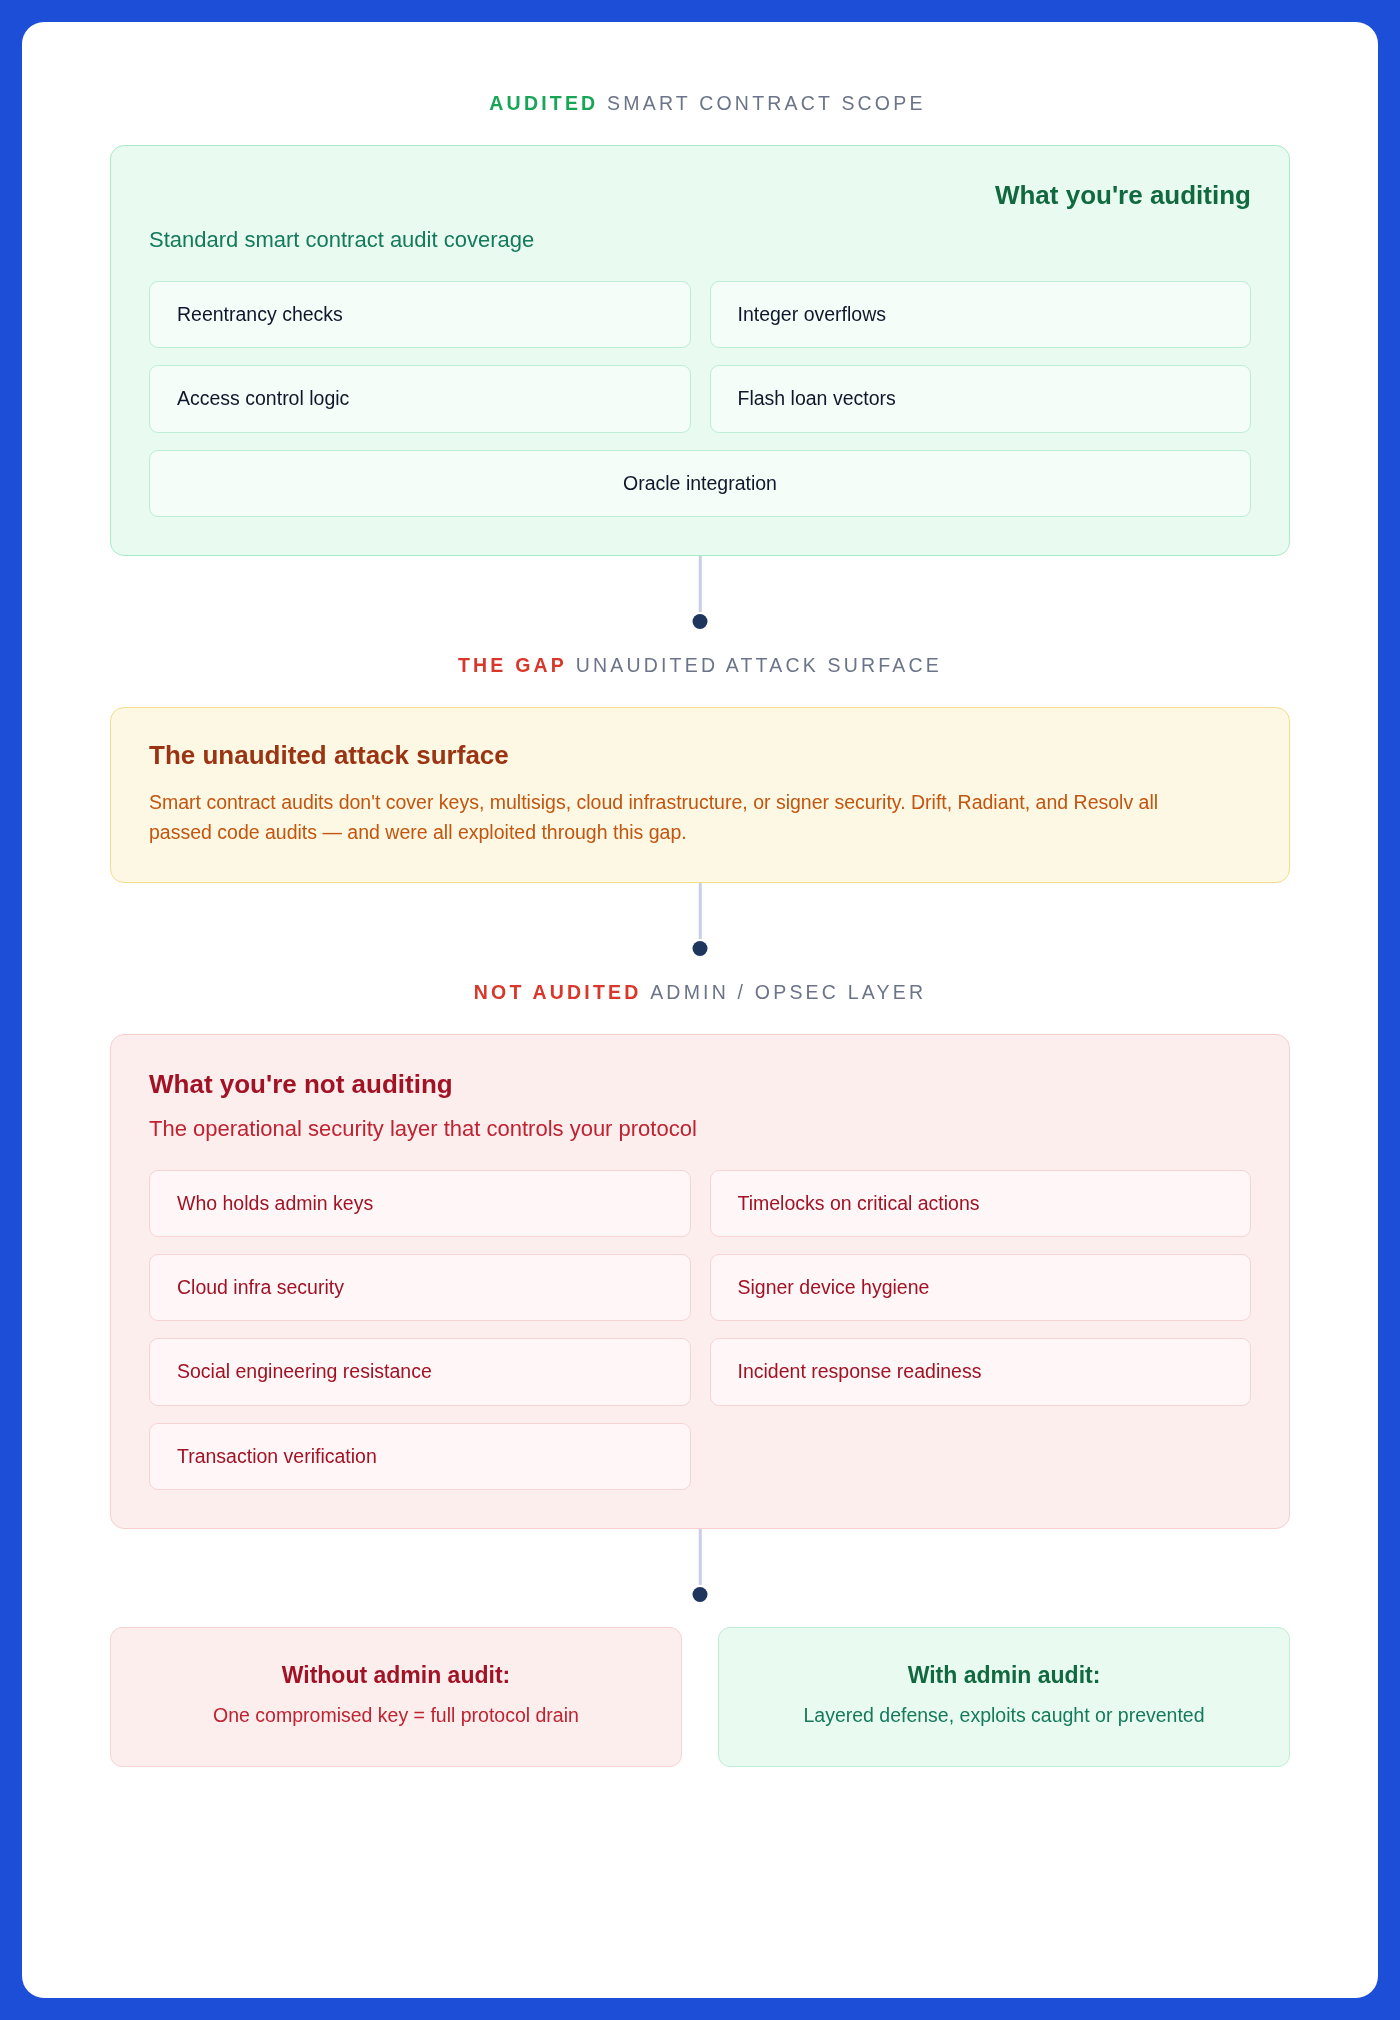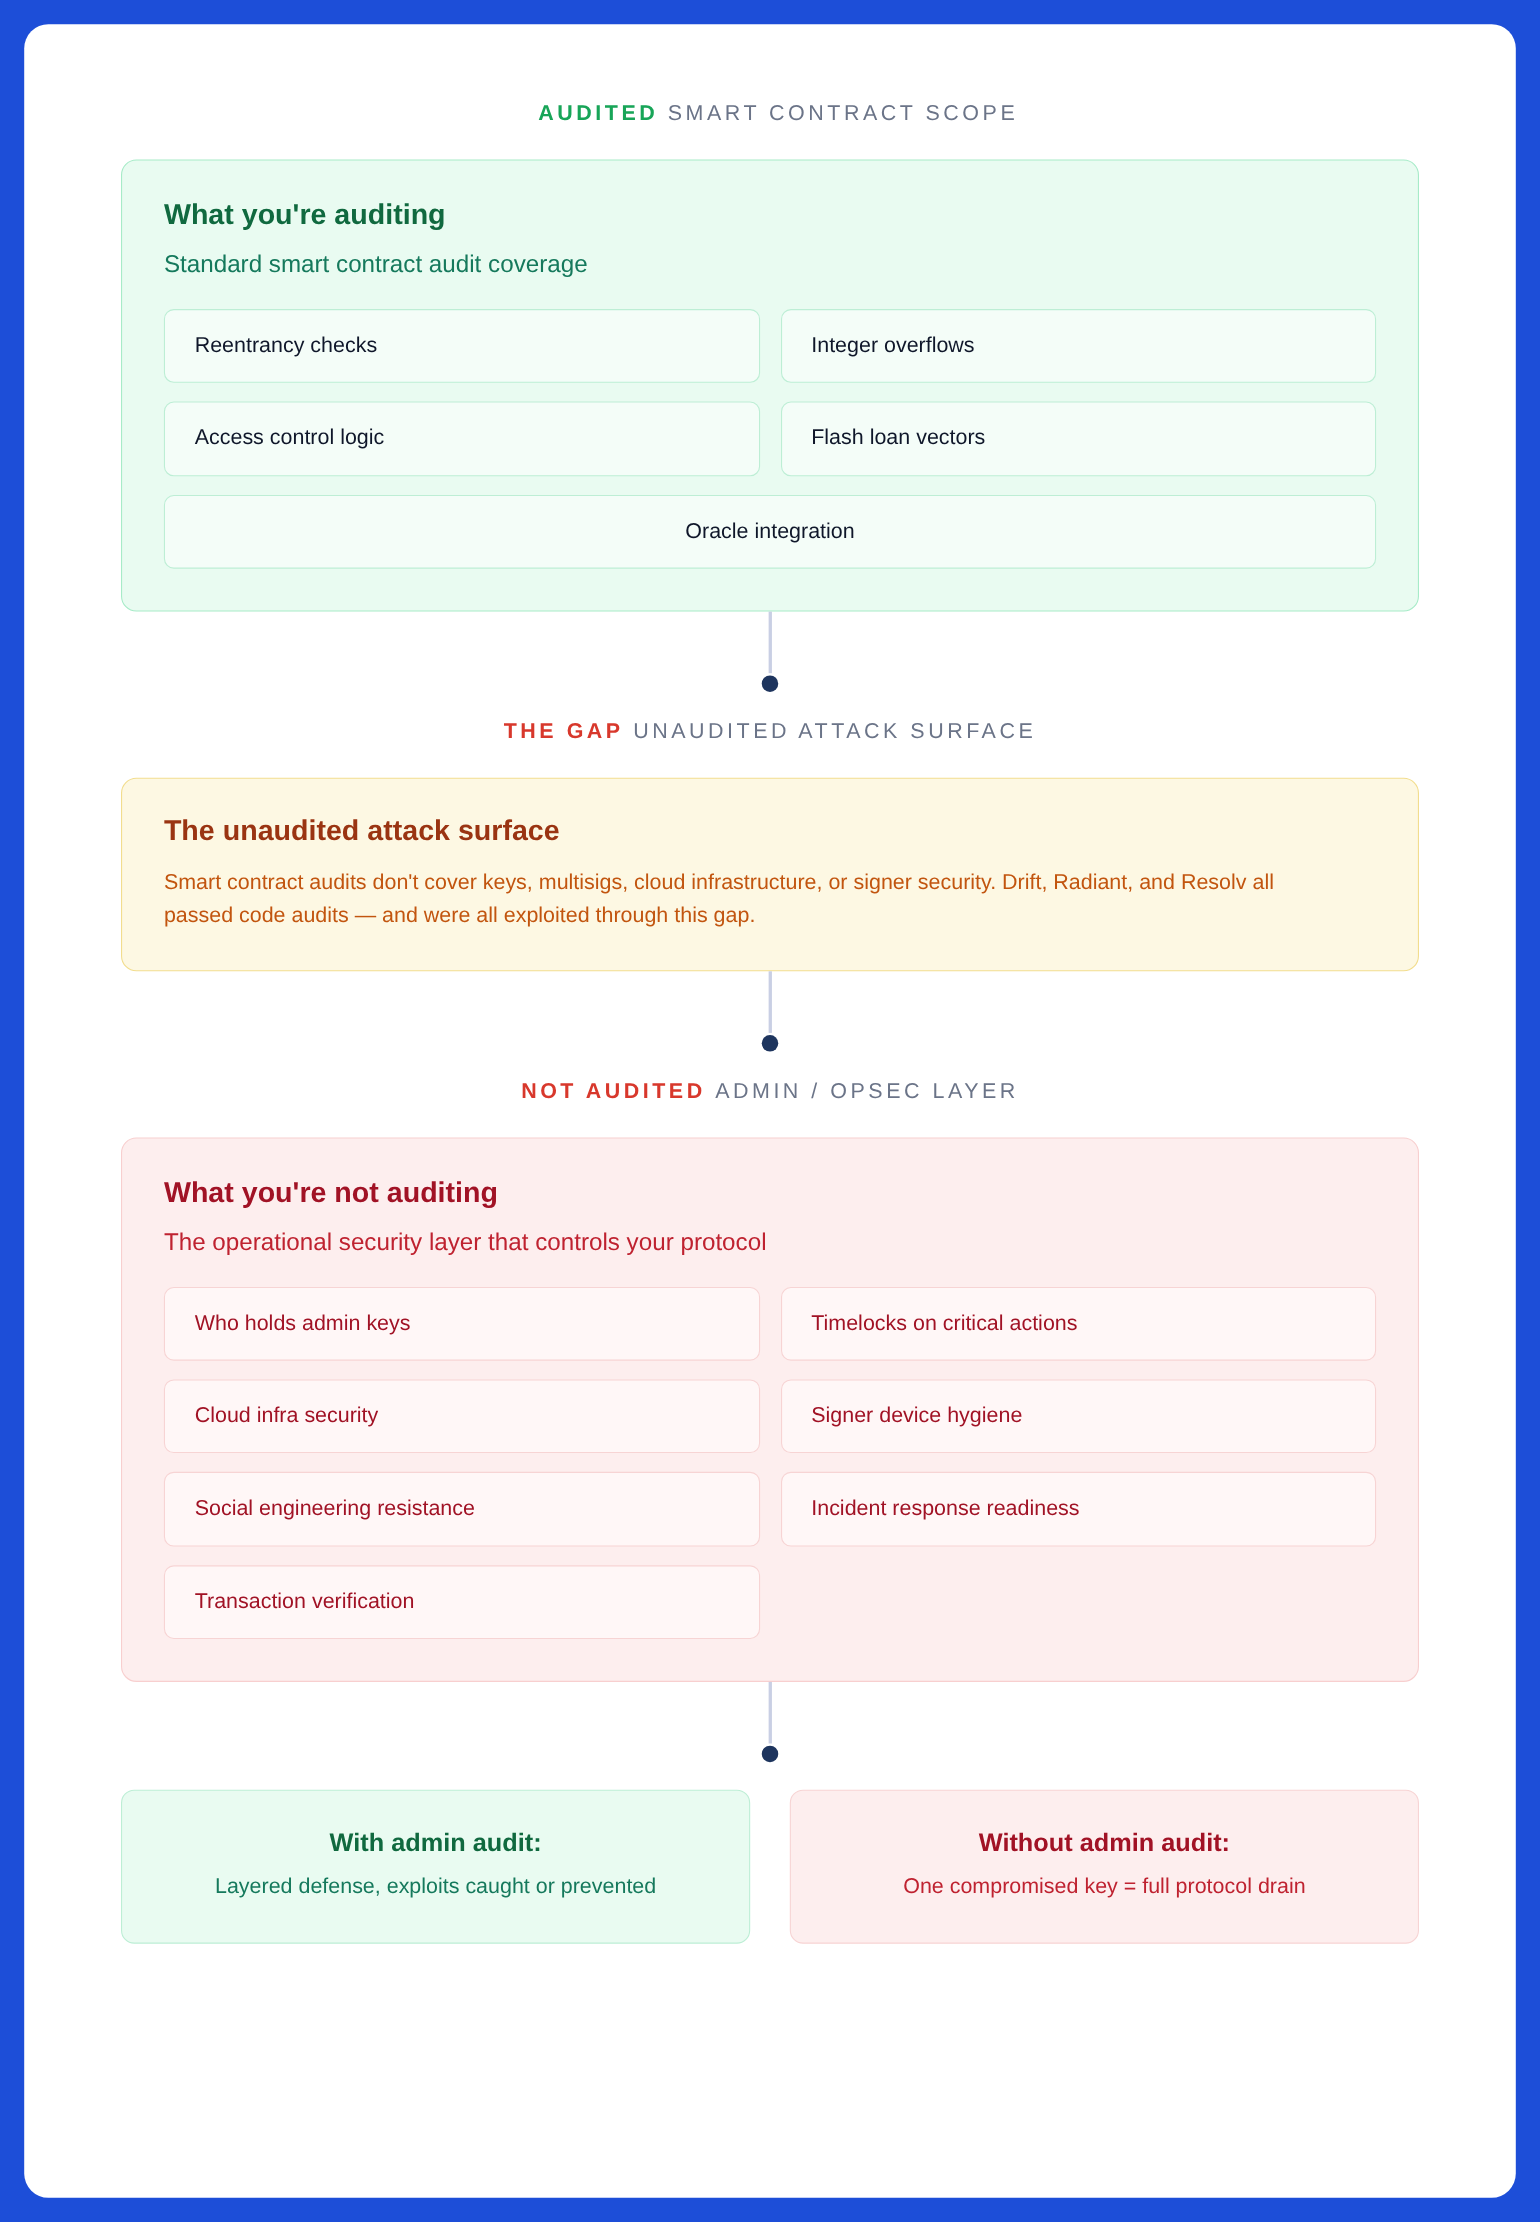--- a/index.html
+++ b/index.html
@@ -71,21 +71,21 @@
     font-size: 26px;
     font-weight: 700;
     margin: 0 0 14px 0;
     line-height: 1.2;
   }
   .panel-sub {
     font-size: 22px;
     margin: 0 0 26px 0;
     line-height: 1.35;
   }
-  .panel.green .panel-title { color: #10693f; }
+  .panel.green .panel-title { color: #10693f; text-align: right; }
   .panel.green .panel-sub   { color: #15795c; }
   .panel.red   .panel-title { color: #a11225; }
   .panel.red   .panel-sub   { color: #bf2230; }
   .panel.yellow .panel-title { color: #9a3412; margin-bottom: 16px; }
   .panel.yellow .panel-body {
     color: #c2550f;
     font-size: 19.5px;
     line-height: 1.55;
     margin: 0;
     max-width: 1075px;
@@ -238,24 +238,24 @@
         <div class="chip red">Transaction verification</div>
       </div>
     </div>
 
     <div class="connector">
       <div class="line"></div>
       <div class="dot"></div>
     </div>
 
     <div class="compare">
+      <div class="compare-card red">
+        <div class="compare-title">Without admin audit:</div>
+        <div class="compare-text">One compromised key = full protocol drain</div>
+      </div>
       <div class="compare-card green">
         <div class="compare-title">With admin audit:</div>
         <div class="compare-text">Layered defense, exploits caught or prevented</div>
       </div>
-      <div class="compare-card red">
-        <div class="compare-title">Without admin audit:</div>
-        <div class="compare-text">One compromised key = full protocol drain</div>
-      </div>
     </div>
 
   </div>
 </div>
 
 </body></html>

